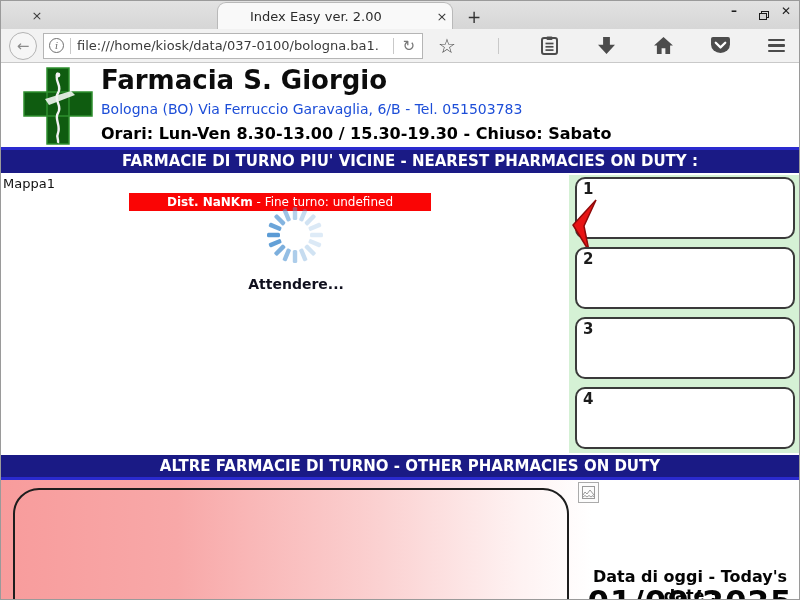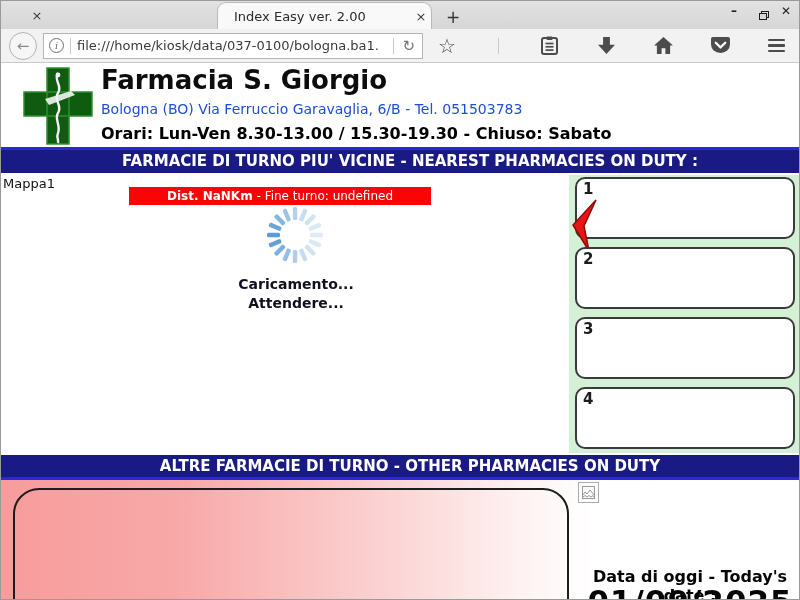--- a/index.html
+++ b/index.html
@@ -4,21 +4,21 @@
 <style>
   * { margin:0; padding:0; box-sizing:border-box; }
   html,body { width:800px; height:600px; overflow:hidden; }
   body { font-family:"DejaVu Sans", sans-serif; background:#fff; }
   #screen { position:relative; width:800px; height:600px; overflow:hidden; border:1px solid #9a9a9a; background:#fff; }
 
   
   .tabbar { position:relative; height:28px; background:linear-gradient(#e2e2e2,#d6d6d6); display:flex; align-items:flex-end; }
   .tab { height:27px; display:flex; align-items:center; font-size:13px; color:#2b2b2b; }
   .tab-inactive { width:216px; padding-left:26px; }
-  .tab-active { width:215px; padding-left:16px; background:#f9f9f9; border:1px solid #b9b9b9; border-bottom:none; border-radius:9px 9px 0 0; }
+  .tab-active { width:236px; padding-left:32px; background:#f9f9f9; border:1px solid #b9b9b9; border-bottom:none; border-radius:9px 9px 0 0; }
   .tab-title { flex:1; white-space:nowrap; overflow:hidden; }
   .tab-close { width:20px; font-size:13px; color:#3c3c3c; text-align:center; cursor:default; }
   .newtab-btn { font-size:17px; color:#333; padding:0 6px 2px 14px; }
   .win-controls { position:absolute; top:2px; right:8px; display:flex; gap:22px; align-items:center; height:16px; }
   .win-btn { font-size:12px; font-weight:bold; color:#1c1c1c; line-height:16px; }
   .restore-ic { position:relative; width:10px; height:9px; }
   .restore-ic .r1 { position:absolute; top:0; left:2px; width:8px; height:7px; border:1.5px solid #1c1c1c; background:transparent; }
   .restore-ic .r2 { position:absolute; top:2px; left:0; width:8px; height:7px; border:1.5px solid #1c1c1c; background:#d6d6d6; }
 
   .toolbar { height:34px; background:#f2f2f2; border-bottom:1px solid #c9c9c9; display:flex; align-items:center; padding:0 8px; }
@@ -43,21 +43,21 @@
   .ph-title { font-size:26px; font-weight:bold; color:#0c0c0c; line-height:31px; }
   .ph-address { font-size:14px; color:#1d4ed8; line-height:27px; }
   .ph-hours { font-size:16px; font-weight:600; color:#000; line-height:22px; }
 
   .banner { background:#1a1a85; color:#fff; font-weight:bold; text-align:center;padding-left:20px; }
   .banner1 { border-top:3px solid #2a2ace; font-size:15px; line-height:23px; height:26px; }
   .banner2 { border-bottom:3px solid #2a2ace; font-size:15px; line-height:22px; height:25px; }
 
   .map-section { position:relative; height:282px; background:#fff; }
   .map-label { position:absolute; left:2px; top:3px; font-size:13px; color:#111; }
-  .status-bar { position:absolute; left:128px; top:14px; width:302px; height:18px; background:#fa0505; color:#fff; font-size:12px; line-height:18px; text-align:center; white-space:pre; }
+  .status-bar { position:absolute; left:128px; top:20px; width:302px; height:18px; background:#fa0505; color:#fff; font-size:12px; line-height:18px; text-align:center; white-space:pre; }
   .status-bold { font-weight:bold; }
   .spinner { position:absolute; left:262px; top:30px; width:64px; height:64px; }
   .loading-text { position:absolute; left:200px; top:102px; width:190px; text-align:center; font-size:14px; font-weight:bold; color:#10101e; line-height:19px; }
 
   .duty-panel { position:absolute; left:568px; top:2px; width:232px; height:278px; background:#d5f1d5; padding:2px 6px 0 6px; }
   .duty-slot { position:relative; width:220px; height:62px; background:#fff; border:2px solid #3a3a3a; border-radius:10px; margin-bottom:8px; }
   .slot-num { position:absolute; left:6px; top:1px; font-size:15px; font-weight:bold; color:#1c1c1c; }
   .duty-arrow { position:absolute; left:-5px; top:20px; width:26px; height:54px; }
 
   .footer { position:relative; height:121px; background:linear-gradient(90deg,#f89c9c 0%,#f8a8a8 22%,#fbd2d2 48%,#fef2f2 65%,#ffffff 74%); overflow:hidden; }
@@ -174,21 +174,20 @@
           <rect x="29.8" y="4" width="4.4" height="13" rx="1.5" transform="rotate(202.5 32 32)" opacity="0.65"></rect>
           <rect x="29.8" y="4" width="4.4" height="13" rx="1.5" transform="rotate(225 32 32)" opacity="0.8"></rect>
           <rect x="29.8" y="4" width="4.4" height="13" rx="1.5" transform="rotate(247.5 32 32)" opacity="0.95"></rect>
           <rect x="29.8" y="4" width="4.4" height="13" rx="1.5" transform="rotate(270 32 32)" opacity="1"></rect>
           <rect x="29.8" y="4" width="4.4" height="13" rx="1.5" transform="rotate(292.5 32 32)" opacity="0.9"></rect>
           <rect x="29.8" y="4" width="4.4" height="13" rx="1.5" transform="rotate(315 32 32)" opacity="0.75"></rect>
           <rect x="29.8" y="4" width="4.4" height="13" rx="1.5" transform="rotate(337.5 32 32)" opacity="0.6"></rect>
         </g>
       </svg>
     <div class="loading-text">
-      <div>Caricamento...</div>
       <div>Attendere...</div>
     </div>
 
     <div class="duty-panel">
       <div class="duty-slot">
         <span class="slot-num">1</span>
         <svg class="duty-arrow" viewBox="0 0 26 54">
           <polygon points="24,1 1,26 17,52 12,27" fill="#e81515" stroke="#8f0a0a" stroke-width="1.5"></polygon>
         </svg>
       </div>

